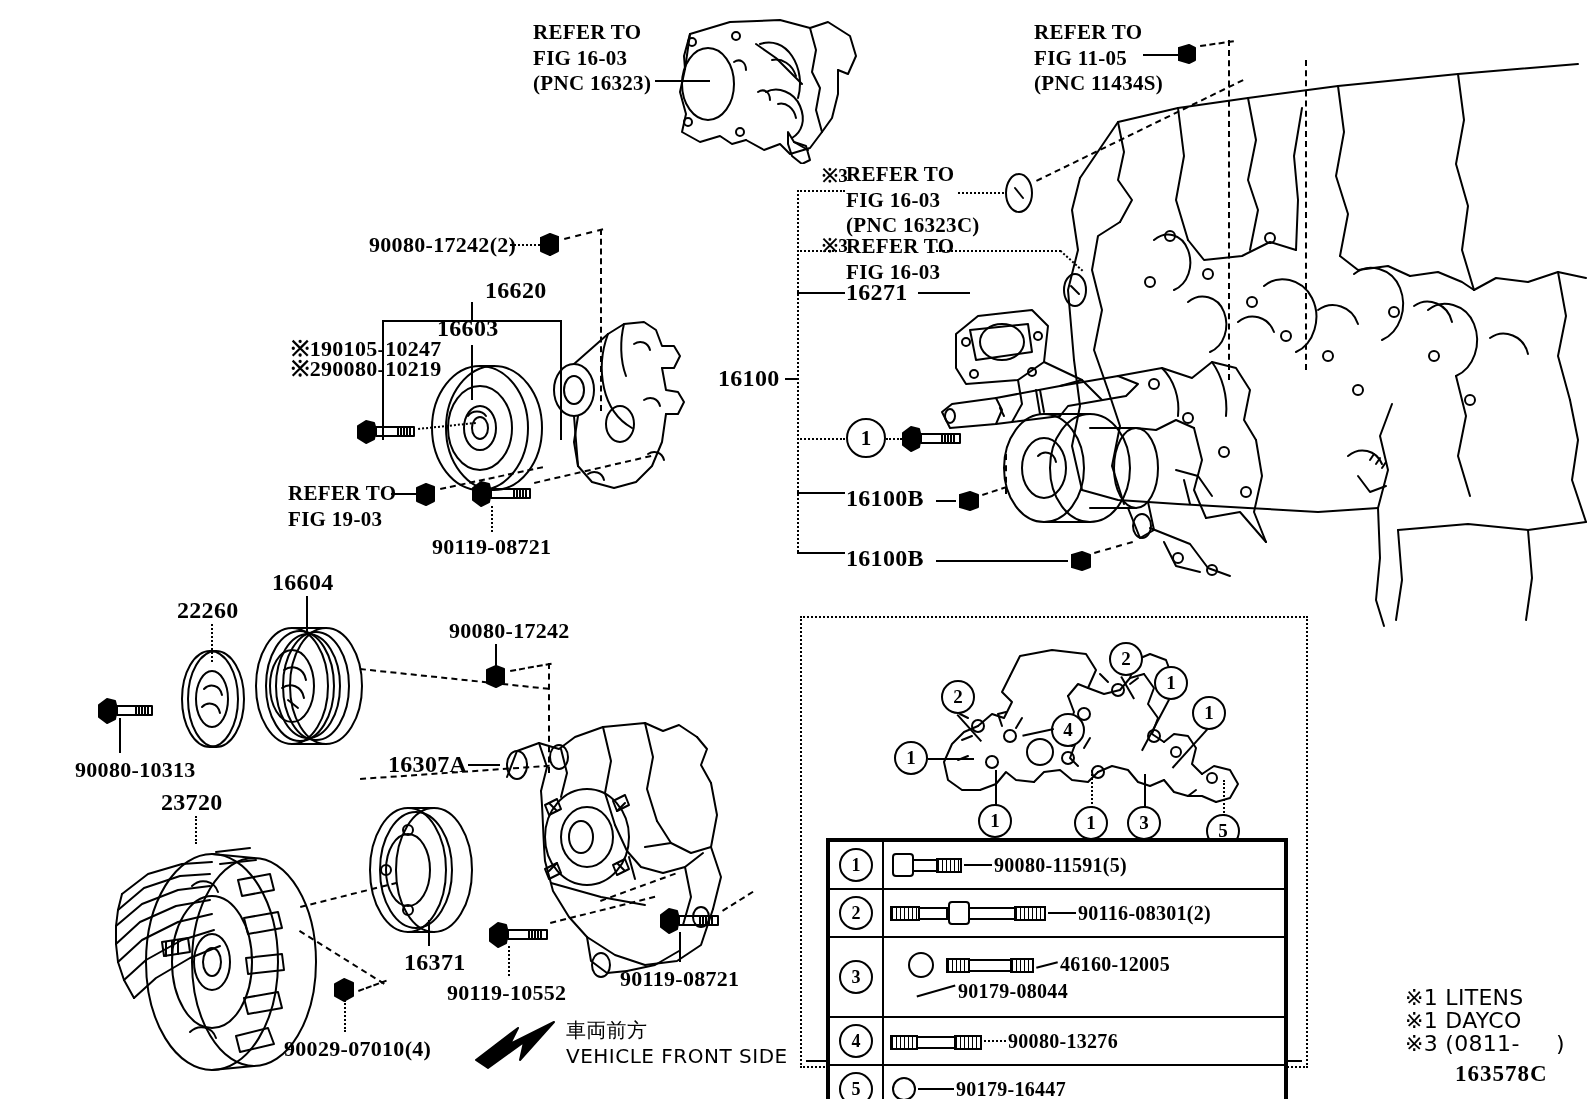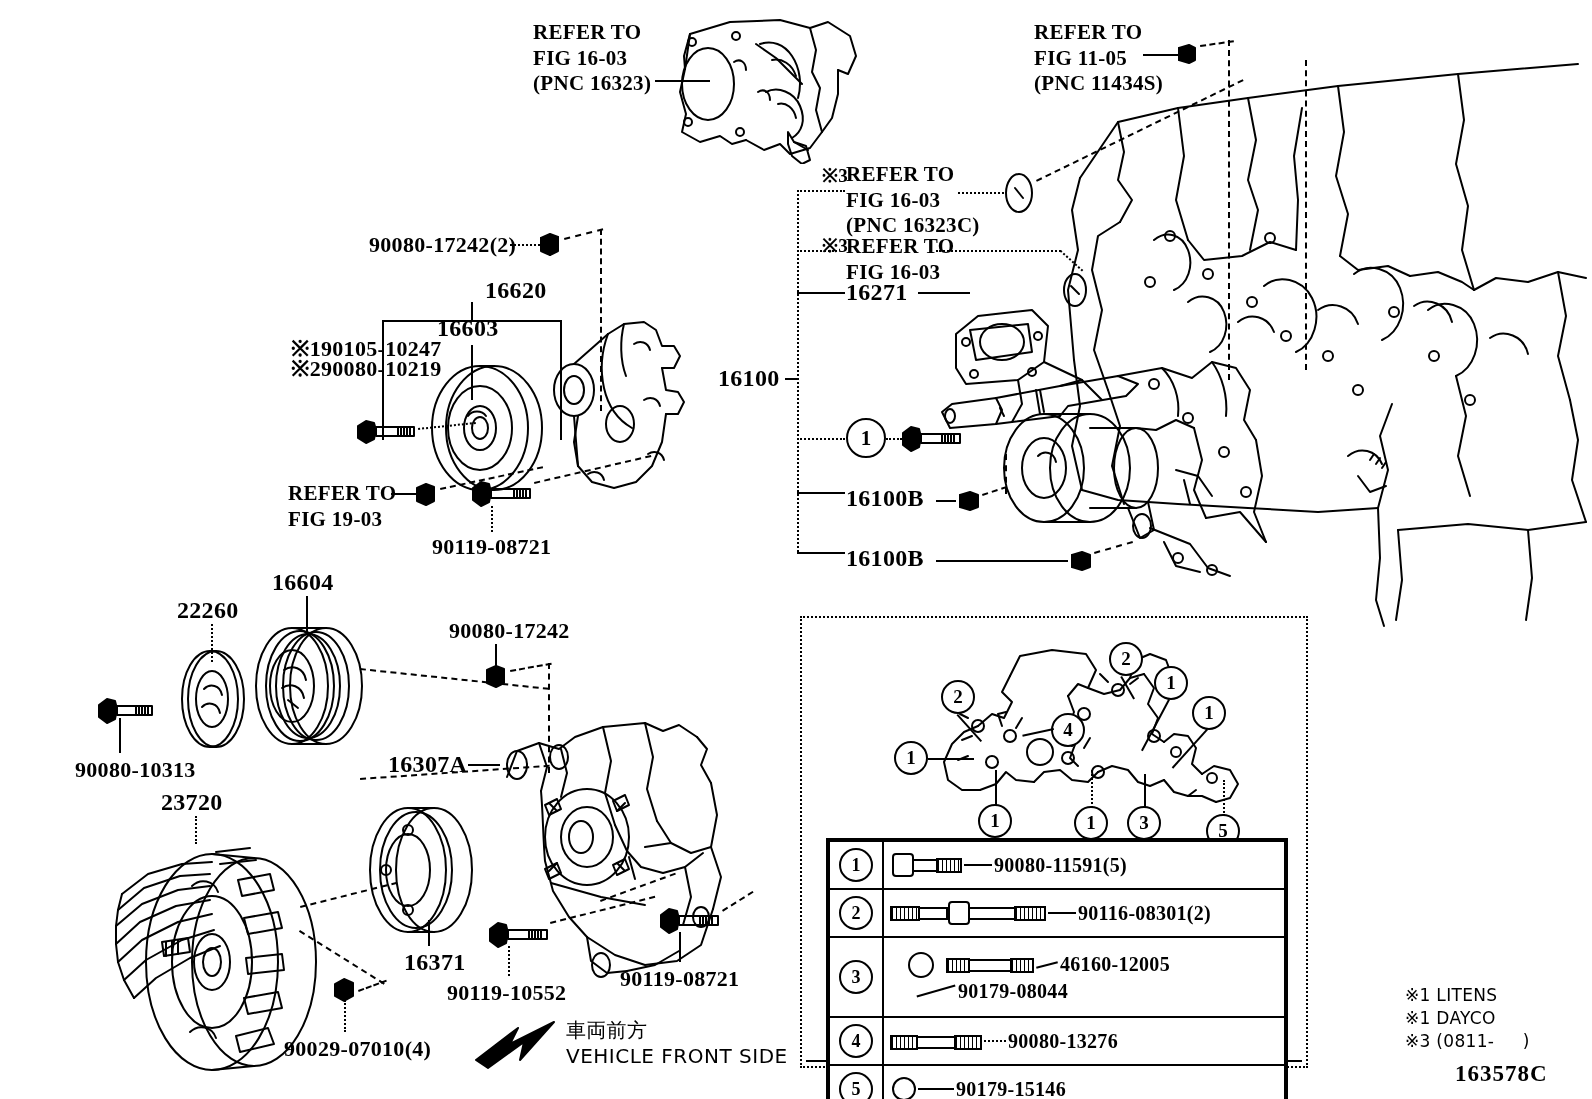--- a/index.html
+++ b/index.html
@@ -25,21 +25,21 @@
     white-space: pre;
     line-height: 1.22;
     letter-spacing: 0.3px;
   }
   .lbl.pn   { font-size: 22px; }
   .lbl.big  { font-size: 24px; }
   .lbl.refer{ font-size: 21px; }
   .lbl.note { font-size: 19px; }
   .lbl.jp   { font-family: "DejaVu Sans", sans-serif; font-size: 20px; font-weight: normal;}
   .lbl.vfs  { font-family: "DejaVu Sans", sans-serif; font-size: 20px; font-weight: normal; letter-spacing: 0.5px;}
-  .lbl.foot { font-family: "DejaVu Sans", sans-serif; font-size: 17px; font-weight: normal; }
+  .lbl.foot { font-family: "DejaVu Sans", sans-serif; font-size: 22px; font-weight: normal; }
   .lbl.diagid { font-family: "Liberation Serif", serif; font-size: 23px; font-weight: bold; letter-spacing:1px;}
 
   
   .ln {
     position: absolute;
     background: #000;
   }
   .ln.h { height: 2px; }
   .ln.v { width: 2px; }
   .ln.dot-h {
@@ -840,21 +840,21 @@
         <tr>
           <td class="numcell">
             <span class="legend-num">5</span>
           </td>
           <td class="itemcell">
             <div class="bolt-row">
               <span class="bolt">
                 <span class="head" style="width:20px;height:20px;border-radius:50%;"></span>
               </span>
               <span class="leadline" style="width:36px;"></span>
-              <span class="legend-text">90179-15146</span>
+              <span class="legend-text">90179-16447</span>
             </div>
           </td>
         </tr>
       </tbody>
     </table>
   </div>
 
   <div class="lbl foot" style="left:1405px; top:985px;">※1 LITENS</div>
   <div class="lbl foot" style="left:1405px; top:1008px;">※1 DAYCO</div>
   <div class="lbl foot" style="left:1405px; top:1031px;">※3 (0811-     )</div>

